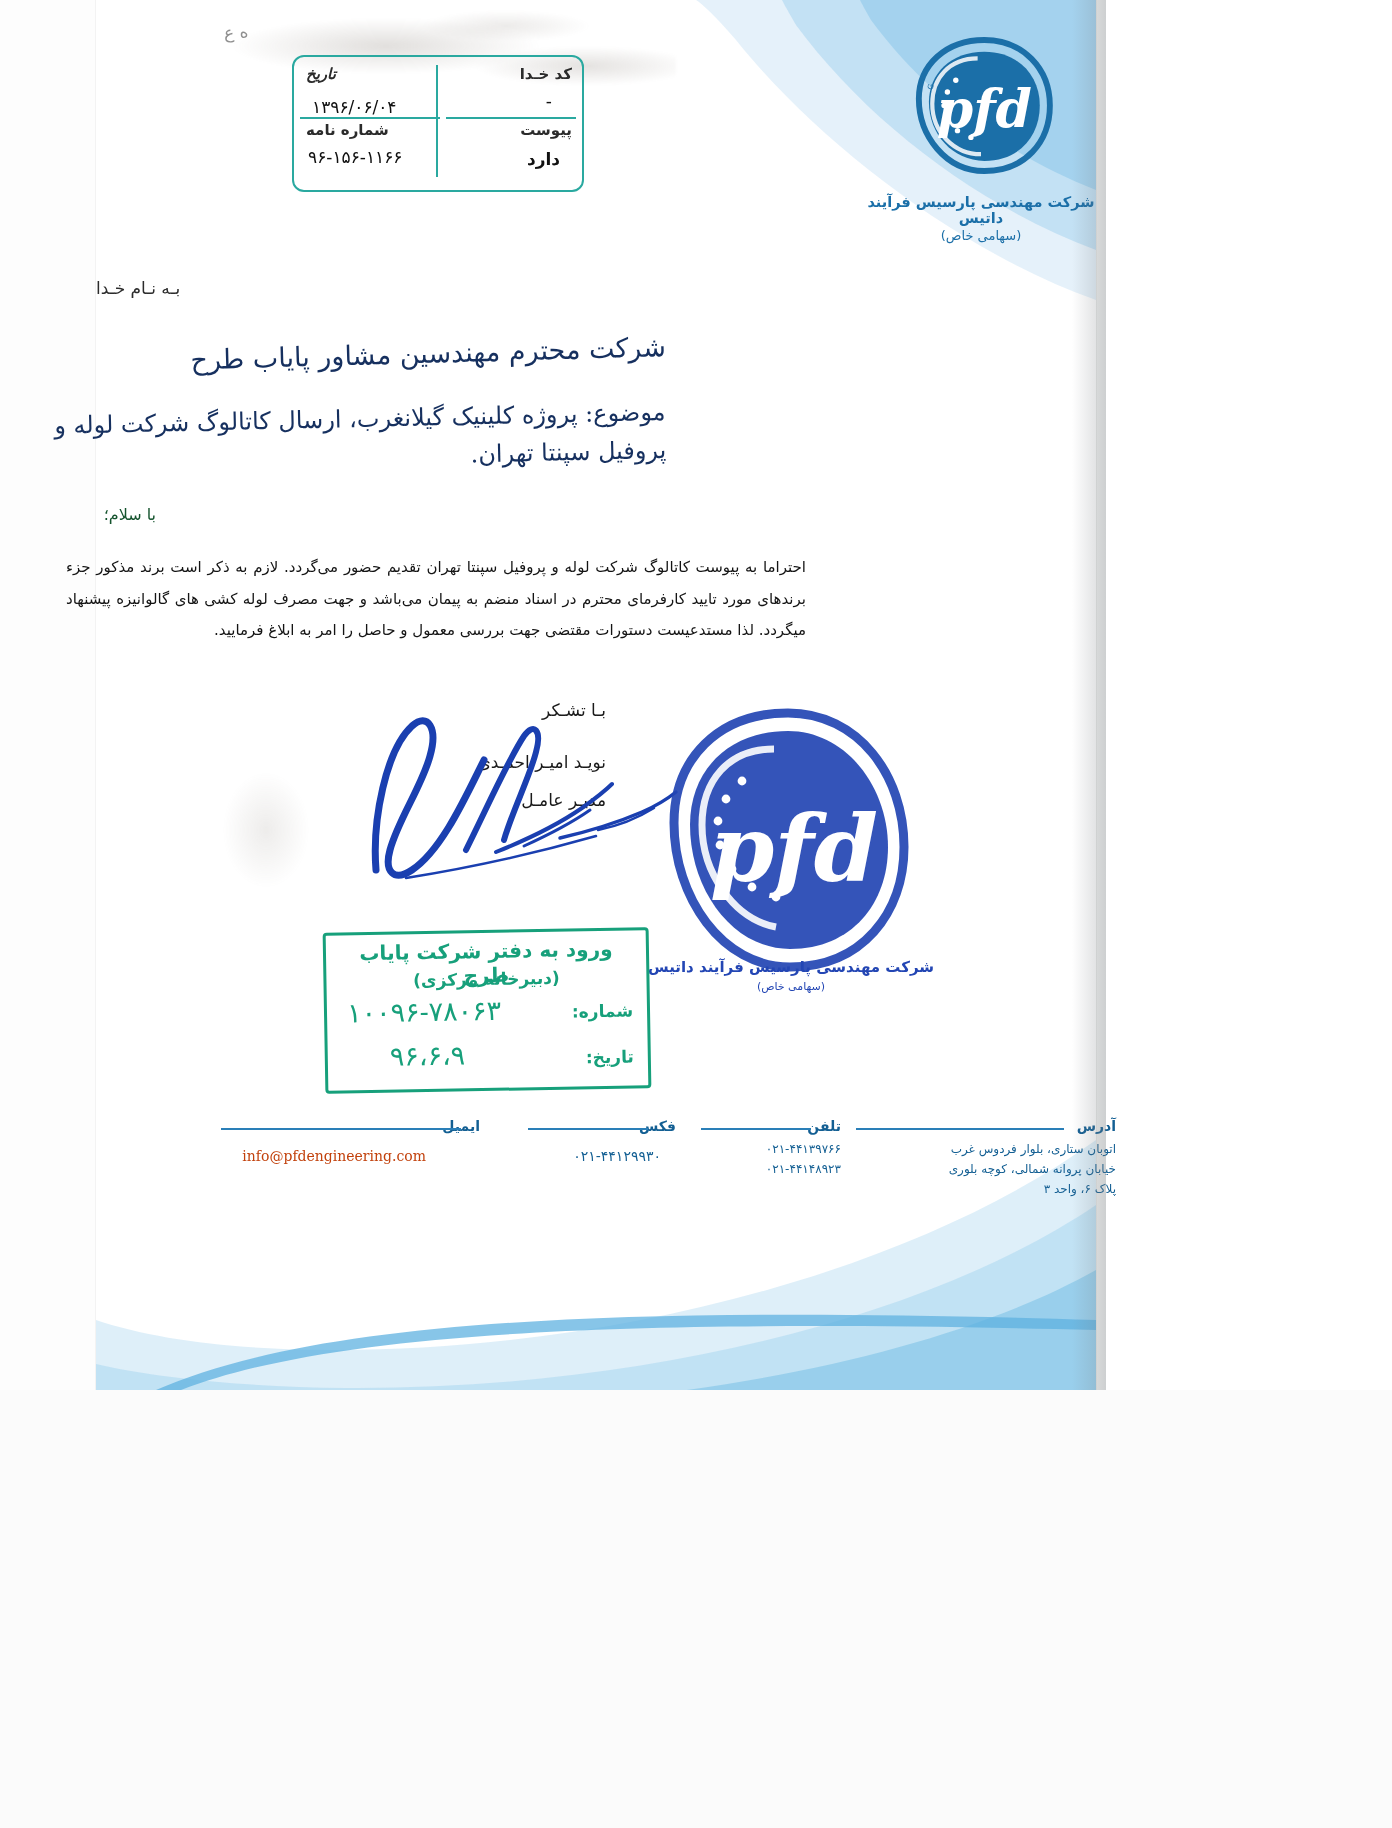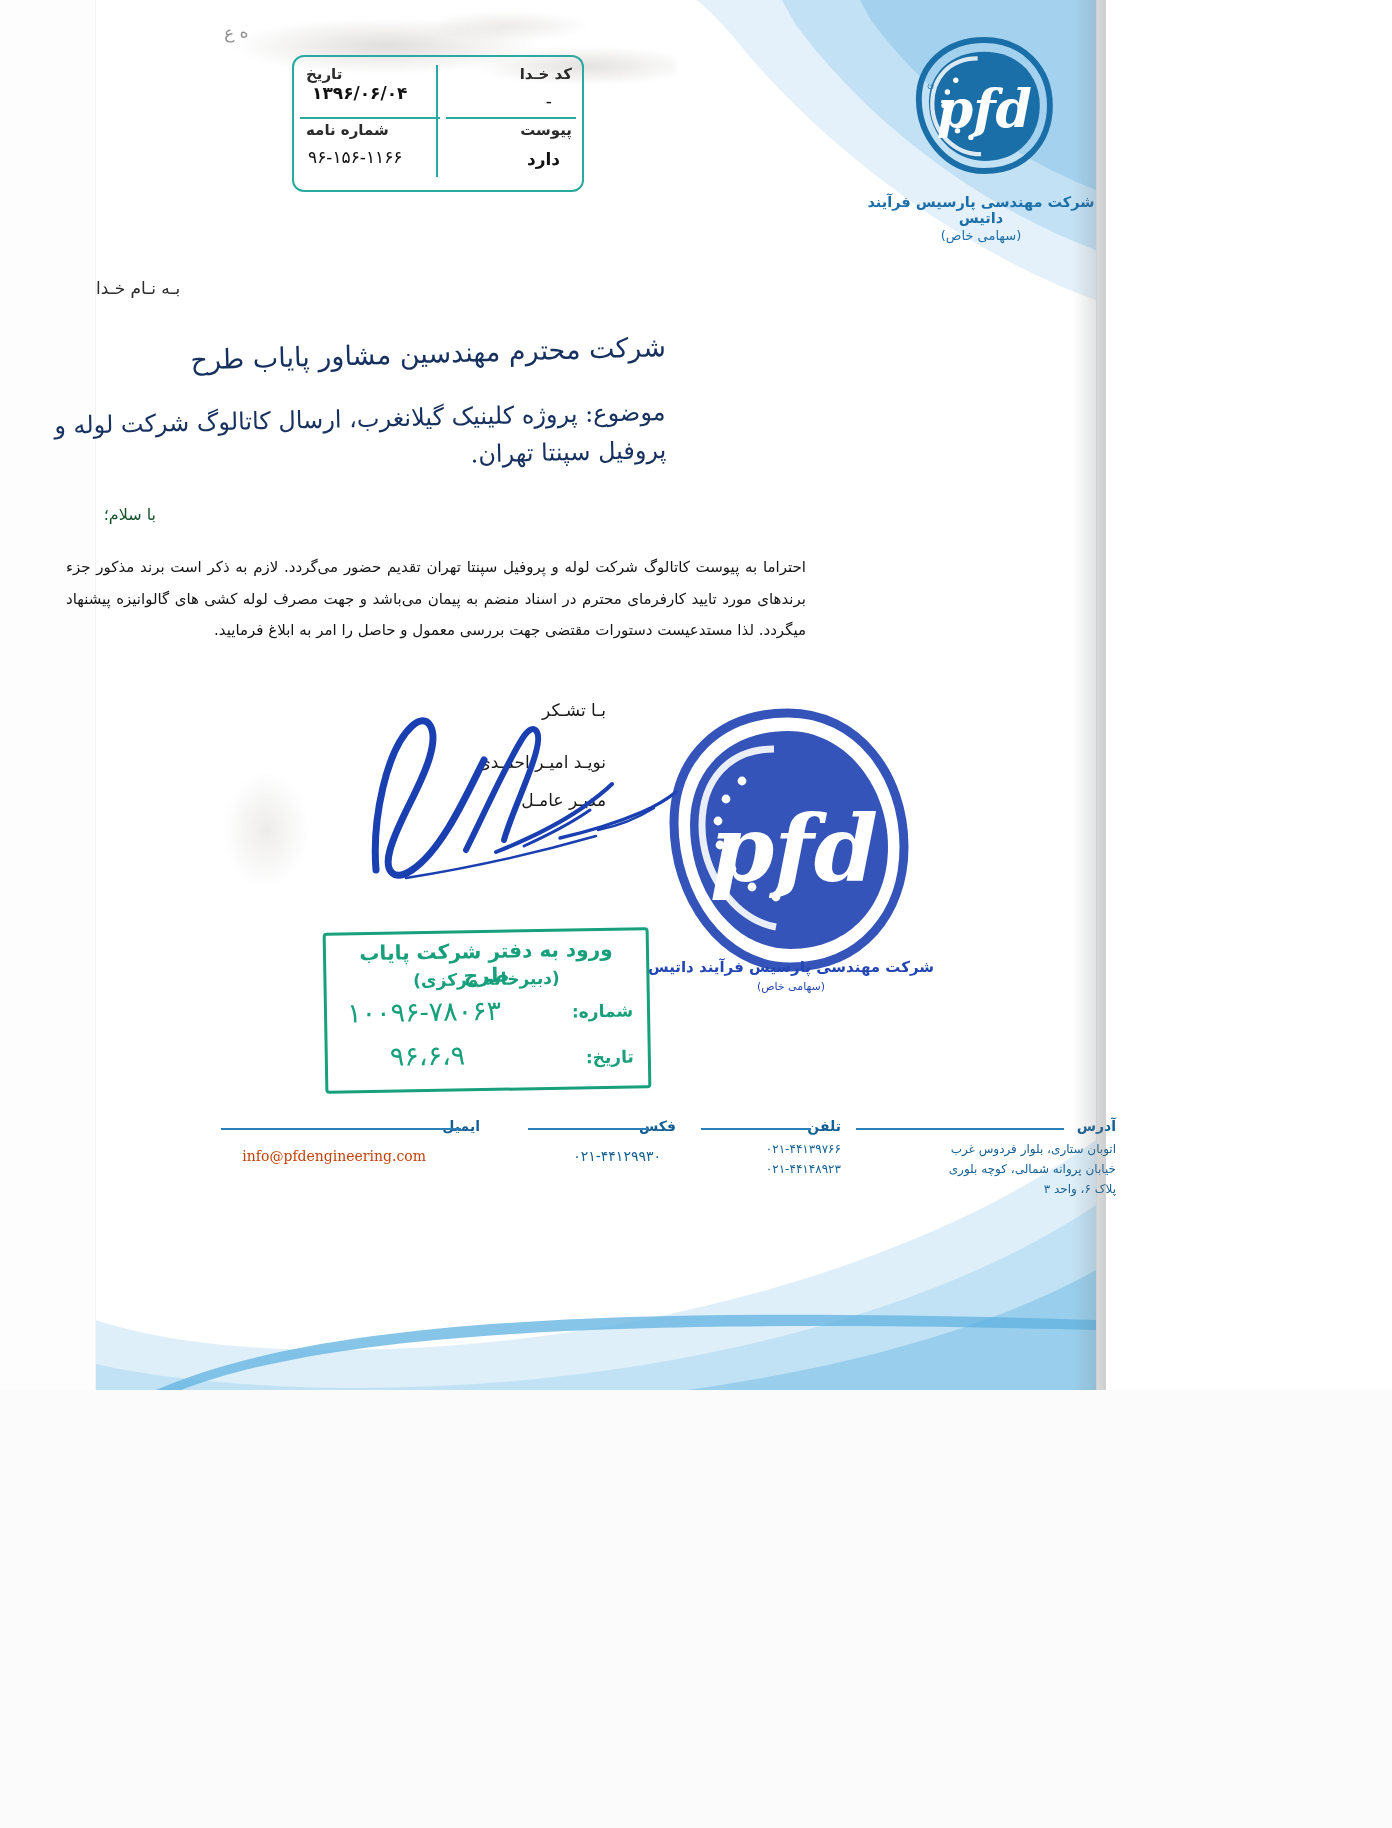--- a/index.html
+++ b/index.html
@@ -115,26 +115,26 @@
   }
   #ref-box .cell-value {
     position: absolute;
     font-family: "DejaVu Sans", sans-serif;
     font-size: 17px;
     color: #111;
     white-space: nowrap;
   }
   #ref-label-code  { right: 10px;  top: 8px; }
   #ref-label-attach{ right: 10px;  top: 64px; }
-  #ref-label-date  { left: 12px;   top: 8px; }
+  #ref-label-date  { left: 12px;   top: 8px; font-style: italic; }
   #ref-label-num   { left: 12px;   top: 64px; }
 
   #ref-value-code  { right: 30px;  top: 34px; font-size: 18px; }
   #ref-value-attach{ right: 22px;  top: 92px; font-weight: bold; font-size: 16px;}
-  #ref-value-date  { left: 18px;   top: 26px; font-weight: bold; }
+  #ref-value-date  { left: 18px;   top: 40px; }
   #ref-value-num   { left: 14px;   top: 90px; font-size: 19px; }
 
   
   .ref-line { position: absolute; background: #2aa9a0; }
   #ref-hline-right { right: 6px;  top: 60px; width: 130px; height: 2px; }
   #ref-hline-left  { left: 6px;   top: 60px; width: 140px; height: 2px; }
   #ref-vline       { left: 142px; top: 8px;  width: 2px;  height: 112px; }
 
   
   #logo-block {

